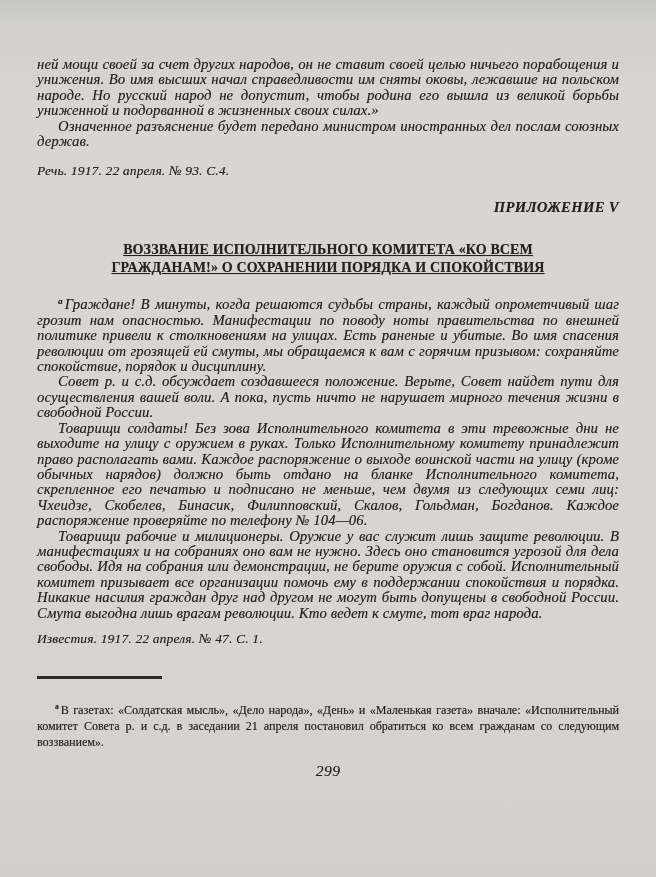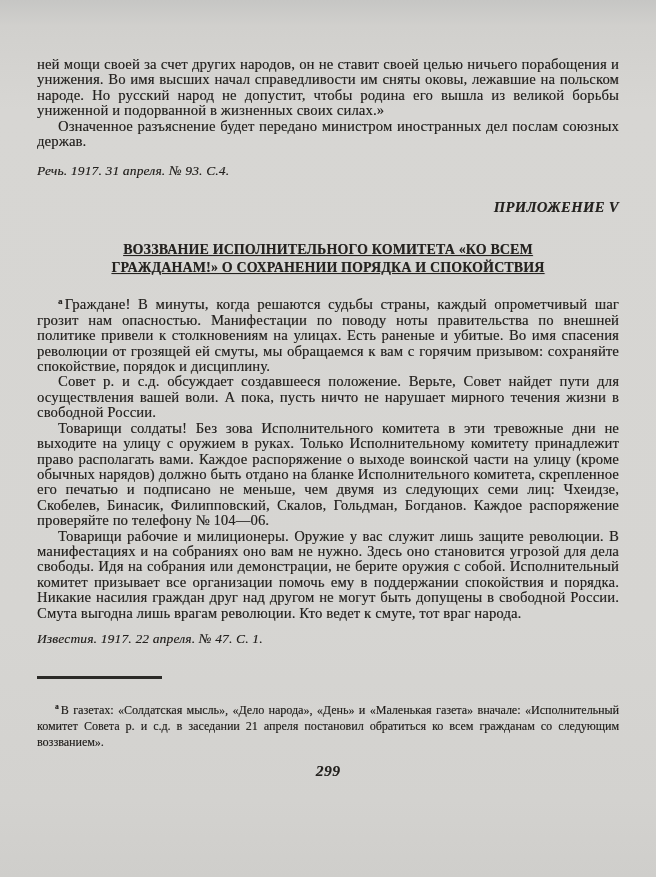--- a/index.html
+++ b/index.html
@@ -11,21 +11,21 @@
     box-sizing: border-box;
     padding: 57px 37px 0 37px;
     overflow: hidden;
     background:
       linear-gradient(180deg, #c6c6c4 0px, #d1d0cd 26px, #d7d6d3 110px,
                       #d6d5d2 620px, #d3d2cf 800px, #cfcecb 877px);
     font-family: "Liberation Serif", "DejaVu Serif", serif;
     color: #24221f;
   }
   .ink { text-shadow: 0.3px 0.2px 0 rgba(36,34,31,0.45); }
-  p { margin: 0; }
+  p { margin: 0; font-style: italic; }
   .bodytext {
     font-size: 14.6px;
     line-height: 15.4px;
     text-align: justify;
     letter-spacing: 0.15px;
   }
   .indent { text-indent: 21px; }
   .source {
     font-style: italic;
     font-size: 13.4px;
@@ -68,37 +68,37 @@
   .footnote {
     margin-top: 24px;
     font-size: 12px;
     line-height: 15.9px;
     text-align: justify;
   }
   .footnote .fn-body { text-indent: 18px; display: block; }
   .page-number {
     margin-top: 11px;
     text-align: center;
-    font-weight: bold;
+    font-weight: normal;
     font-style: italic;
     font-size: 15.5px;
     letter-spacing: 0.5px;
   }
 </style>
 </head>
 <body>
 
 <div class="page ink">
 
   <div class="bodytext">
     <p>ней мощи своей за счет других народов, он не ставит своей целью ничьего порабощения и унижения. Во имя высших начал справедливости им сняты оковы, лежавшие на польском народе. Но русский народ не допустит, чтобы родина его вышла из великой борьбы униженной и подорванной в жизненных своих силах.»</p>
     <p class="indent">Означенное разъяснение будет передано министром иностранных дел послам союзных держав.</p>
   </div>
 
-  <p class="source">Речь. 1917. 31 апреля. № 93. С.4.</p>
+  <p class="source">Речь. 1917. 22 апреля. № 93. С.4.</p>
 
   <p class="appendix-label">ПРИЛОЖЕНИЕ V</p>
 
   <h1 class="doc-title">ВОЗЗВАНИЕ ИСПОЛНИТЕЛЬНОГО КОМИТЕТА «КО ВСЕМ ГРАЖДАНАМ!» О СОХРАНЕНИИ ПОРЯДКА И СПОКОЙСТВИЯ</h1>
 
   <div class="bodytext">
     <p class="indent"><sup class="marker">а</sup><span>Граждане! В минуты, когда решаются судьбы страны, каждый опрометчивый шаг грозит нам опасностью. Манифестации по поводу ноты правительства по внешней политике привели к столкновениям на улицах. Есть раненые и убитые. Во имя спасения революции от грозящей ей смуты, мы обращаемся к вам с горячим призывом: сохраняйте спокойствие, порядок и дисциплину.</span></p>
     <p class="indent">Совет р. и с.д. обсуждает создавшееся положение. Верьте, Совет найдет пути для осуществления вашей воли. А пока, пусть ничто не нарушает мирного течения жизни в свободной России.</p>
     <p class="indent">Товарищи солдаты! Без зова Исполнительного комитета в эти тревожные дни не выходите на улицу с оружием в руках. Только Исполнительному комитету принадлежит право располагать вами. Каждое распоряжение о выходе воинской части на улицу (кроме обычных нарядов) должно быть отдано на бланке Исполнительного комитета, скрепленное его печатью и подписано не меньше, чем двумя из следующих семи лиц: Чхеидзе, Скобелев, Бинасик, Филипповский, Скалов, Гольдман, Богданов. Каждое распоряжение проверяйте по телефону № 104—06.</p>
     <p class="indent">Товарищи рабочие и милиционеры. Оружие у вас служит лишь защите революции. В манифестациях и на собраниях оно вам не нужно. Здесь оно становится угрозой для дела свободы. Идя на собрания или демонстрации, не берите оружия с собой. Исполнительный комитет призывает все организации помочь ему в поддержании спокойствия и порядка. Никакие насилия граждан друг над другом не могут быть допущены в свободной России. Смута выгодна лишь врагам революции. Кто ведет к смуте, тот враг народа.</p>

